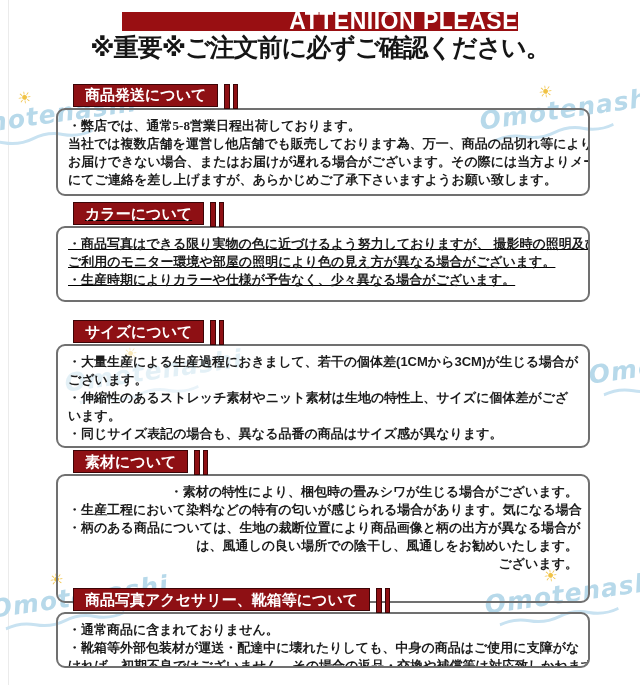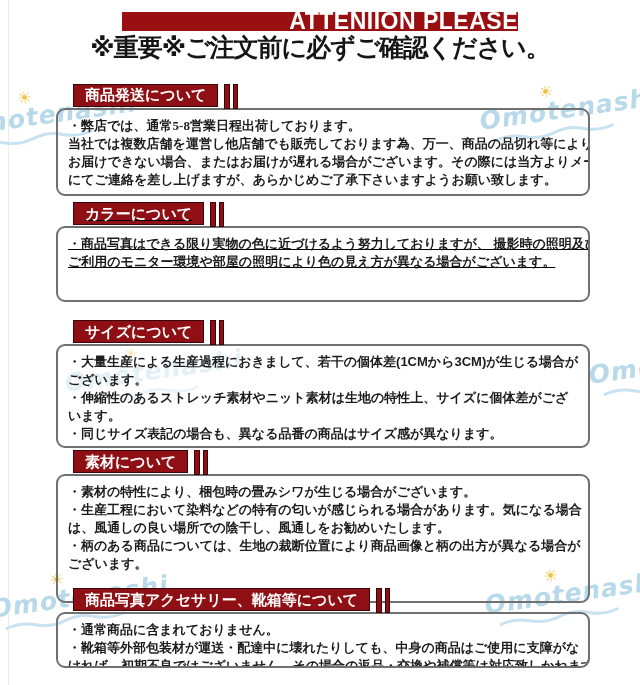--- a/index.html
+++ b/index.html
@@ -43,21 +43,21 @@
   }
   .main-title {
     position:absolute; left:0; top:31px; width:640px; text-align:center;
     color:#151515; font-weight:bold; font-size:25px; letter-spacing:-1px;
     line-height:32px; z-index:2;
   }
 
   
   .notice-section { position:absolute; left:56px; width:534px; z-index:1; }
   .sec-0 { top:84px;font-family:Liberation Serif, serif; }  .sec-1 { top:202px;text-decoration:underline; } .sec-2 { top:320px; }
-  .sec-3 { top:450px; } .sec-4 { top:588px; }
+  .sec-3 { top:450px;text-align:right; } .sec-4 { top:588px; }
   .sec-head-row { display:flex; align-items:stretch; height:23px; margin-left:17px; }
   .sec-header {
     background:var(--header-red); border:1px solid #3c0507;
     color:#ffffff; font-weight:bold; font-size:15px; line-height:21px;
     padding:0 11px; white-space:nowrap;
   }
   .sec-bars { display:flex; margin-left:6px; }
   .bar { display:block; height:23px; background:var(--header-red); border:1px solid #3c0507; }
   .bar-1 { width:4px; margin-right:3px; }
   .bar-2 { width:3px; }
@@ -148,20 +148,21 @@
         <div class="sec-head-row">
           <div class="sec-header">カラーについて</div>
           <span class="sec-bars">
             <span class="bar bar-1"></span>
             <span class="bar bar-2"></span>
           </span>
         </div>
         <div class="sec-box">
           <div class="sec-line">・商品写真はできる限り実物の色に近づけるよう努力しておりますが、 撮影時の照明及び</div>
           <div class="sec-line">ご利用のモニター環境や部屋の照明により色の見え方が異なる場合がございます。</div>
+          <div class="sec-line">・生産時期によりカラーや仕様が予告なく、少々異なる場合がございます。</div>
         </div>
       </section>
       <section class="notice-section sec-2">
         <div class="sec-head-row">
           <div class="sec-header">サイズについて</div>
           <span class="sec-bars">
             <span class="bar bar-1"></span>
             <span class="bar bar-2"></span>
           </span>
         </div>
@@ -177,22 +178,22 @@
         <div class="sec-head-row">
           <div class="sec-header">素材について</div>
           <span class="sec-bars">
             <span class="bar bar-1"></span>
             <span class="bar bar-2"></span>
           </span>
         </div>
         <div class="sec-box">
           <div class="sec-line">・素材の特性により、梱包時の畳みシワが生じる場合がございます。</div>
           <div class="sec-line">・生産工程において染料などの特有の匂いが感じられる場合があります。気になる場合</div>
+          <div class="sec-line">・柄のある商品については、生地の裁断位置により商品画像と柄の出方が異なる場合が</div>
           <div class="sec-line">は、風通しの良い場所での陰干し、風通しをお勧めいたします。</div>
-          <div class="sec-line">・柄のある商品については、生地の裁断位置により商品画像と柄の出方が異なる場合が</div>
           <div class="sec-line">ございます。</div>
         </div>
       </section>
       <section class="notice-section sec-4">
         <div class="sec-head-row">
           <div class="sec-header">商品写真アクセサリー、靴箱等について</div>
           <span class="sec-bars">
             <span class="bar bar-1"></span>
             <span class="bar bar-2"></span>
           </span>

